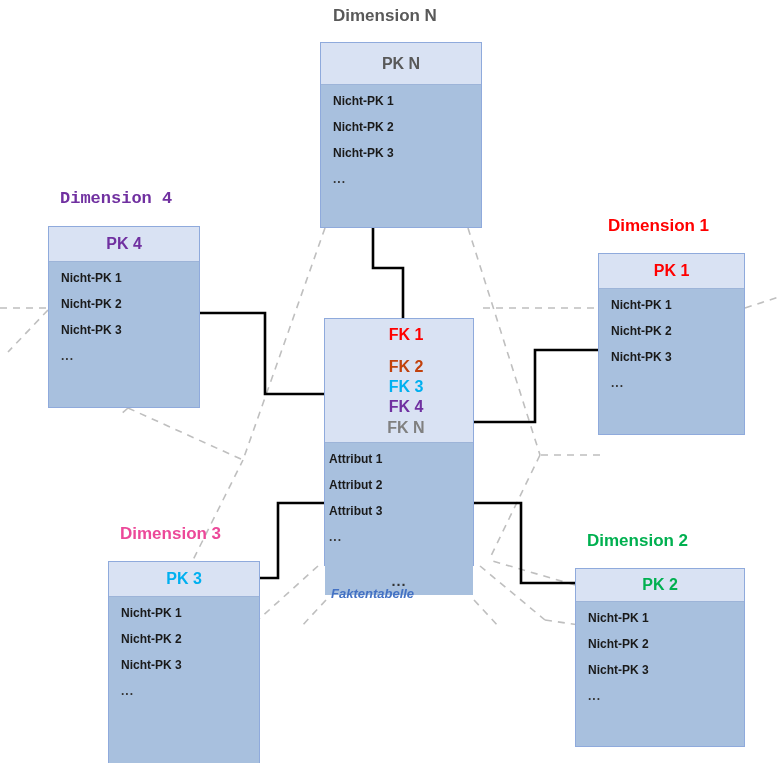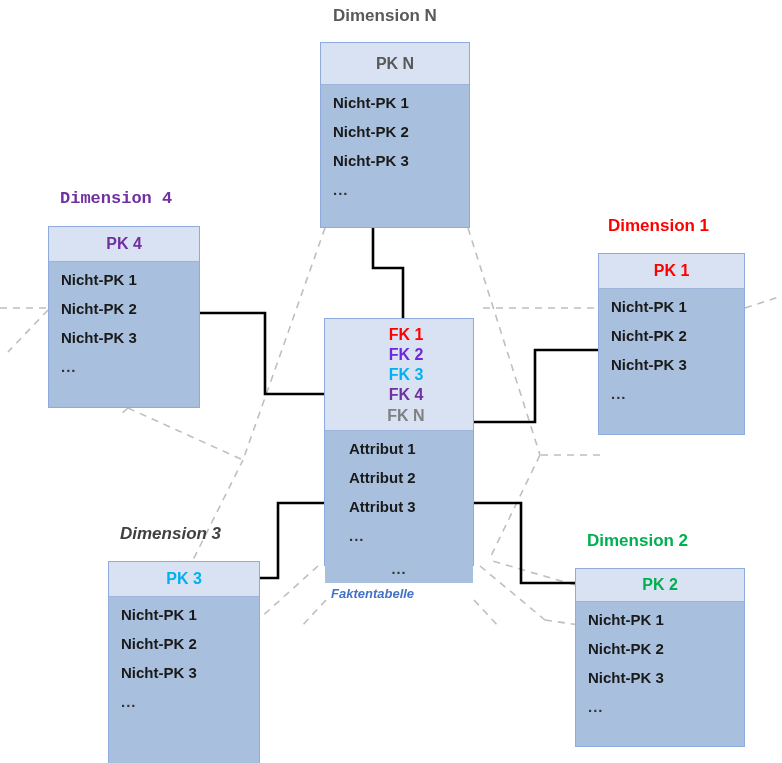--- a/index.html
+++ b/index.html
@@ -42,21 +42,21 @@
     color: #595959;
     display: flex;
     align-items: center;
     justify-content: center;
   }
   .table-body {
     box-sizing: border-box;
     padding: 10px 12px 6px 12px;
   }
   .row-item {
-    font-size: 15px;
+    font-size: 12px;
     font-weight: bold;
     color: #1a1a1a;
     line-height: 1.0;
     margin-bottom: 14px;
     white-space: nowrap;
   }
   .row-item.ellipsis {
     color: #333333;
     letter-spacing: 1px;
   }
@@ -84,21 +84,21 @@
   .fk-item {
     font-size: 16px;
     font-weight: bold;
     line-height: 1.26;
     text-align: center;
     white-space: nowrap;
   }
   #fact-attr-section {
     box-sizing: border-box;
     background: #a8c0de;
-    padding: 10px 12px 0 24px;
+    padding: 10px 12px 0 4px;
     position: relative;
     height: 152px;
   }
   #fact-bottom-ellipsis {
     position: absolute;
     left: 0;
     right: 0;
     bottom: 6px;
     text-align: center;
     font-size: 14.5px;
@@ -164,21 +164,21 @@
 
       <polyline points="474,422 535,422 535,350 598,350"></polyline>
 
       <polyline points="325,503 278,503 278,578 258,578"></polyline>
 
       <polyline points="474,503 521,503 521,583 575,583"></polyline>
     </g>
   </svg>
 
   <div class="dim-title" style="left: 333px; top: 6px; color: rgb(89, 89, 89);">Dimension N</div>
-  <div class="table-box" style="left:320px; top:42px; width:150px; height:186px;">
+  <div class="table-box" style="left:320px; top:42px; width:162px; height:186px;">
     <div class="table-header" style="height: 42px; color: rgb(89, 89, 89);">PK N</div>
     <div class="table-body">
       <div class="row-item">Nicht-PK 1</div>
       <div class="row-item">Nicht-PK 2</div>
       <div class="row-item">Nicht-PK 3</div>
       <div class="row-item ellipsis">...</div>
     </div>
   </div>
 
   <div class="dim-title" style="left: 60px; top: 189px; color: rgb(112, 48, 160); font-family: Liberation Mono, monospace;">Dimension 4</div>
@@ -196,21 +196,21 @@
   <div class="table-box" style="left:598px; top:253px; width:147px; height:182px;">
     <div class="table-header" style="height: 35px; color: rgb(255, 0, 0);">PK 1</div>
     <div class="table-body">
       <div class="row-item">Nicht-PK 1</div>
       <div class="row-item">Nicht-PK 2</div>
       <div class="row-item">Nicht-PK 3</div>
       <div class="row-item ellipsis">...</div>
     </div>
   </div>
 
-  <div class="dim-title" style="left: 120px; top: 524px; color: #404040; font-style: italic;">Dimension 3</div>
+  <div class="dim-title" style="left: 120px; top: 524px; color: #ec4899;">Dimension 3</div>
   <div class="table-box" style="left:108px; top:561px; width:152px; height:227px;">
     <div class="table-header" style="height: 35px; color: rgb(0, 176, 240);">PK 3</div>
     <div class="table-body">
       <div class="row-item">Nicht-PK 1</div>
       <div class="row-item">Nicht-PK 2</div>
       <div class="row-item">Nicht-PK 3</div>
       <div class="row-item ellipsis">...</div>
     </div>
   </div>
 
@@ -221,21 +221,21 @@
       <div class="row-item">Nicht-PK 1</div>
       <div class="row-item">Nicht-PK 2</div>
       <div class="row-item">Nicht-PK 3</div>
       <div class="row-item ellipsis">...</div>
     </div>
   </div>
 
   <div id="fact-table" style="left:324px; top:318px; width:150px; height:248px;">
     <div id="fact-fk-section">
       <div class="fk-item" style="color: rgb(255, 0, 0);">FK 1</div>
-      <div class="fk-item" style="color: #6d28d9;">FK 2</div>
+      <div class="fk-item" style="color: #c2410c; margin-top: 12px;">FK 2</div>
       <div class="fk-item" style="color: rgb(0, 176, 240);">FK 3</div>
       <div class="fk-item" style="color: rgb(112, 48, 160);">FK 4</div>
       <div class="fk-item" style="color: rgb(128, 128, 128);">FK N</div>
     </div>
     <div id="fact-attr-section">
       <div class="row-item">Attribut 1</div>
       <div class="row-item">Attribut 2</div>
       <div class="row-item">Attribut 3</div>
       <div class="row-item ellipsis">...</div>
       <div id="fact-bottom-ellipsis">...</div>

